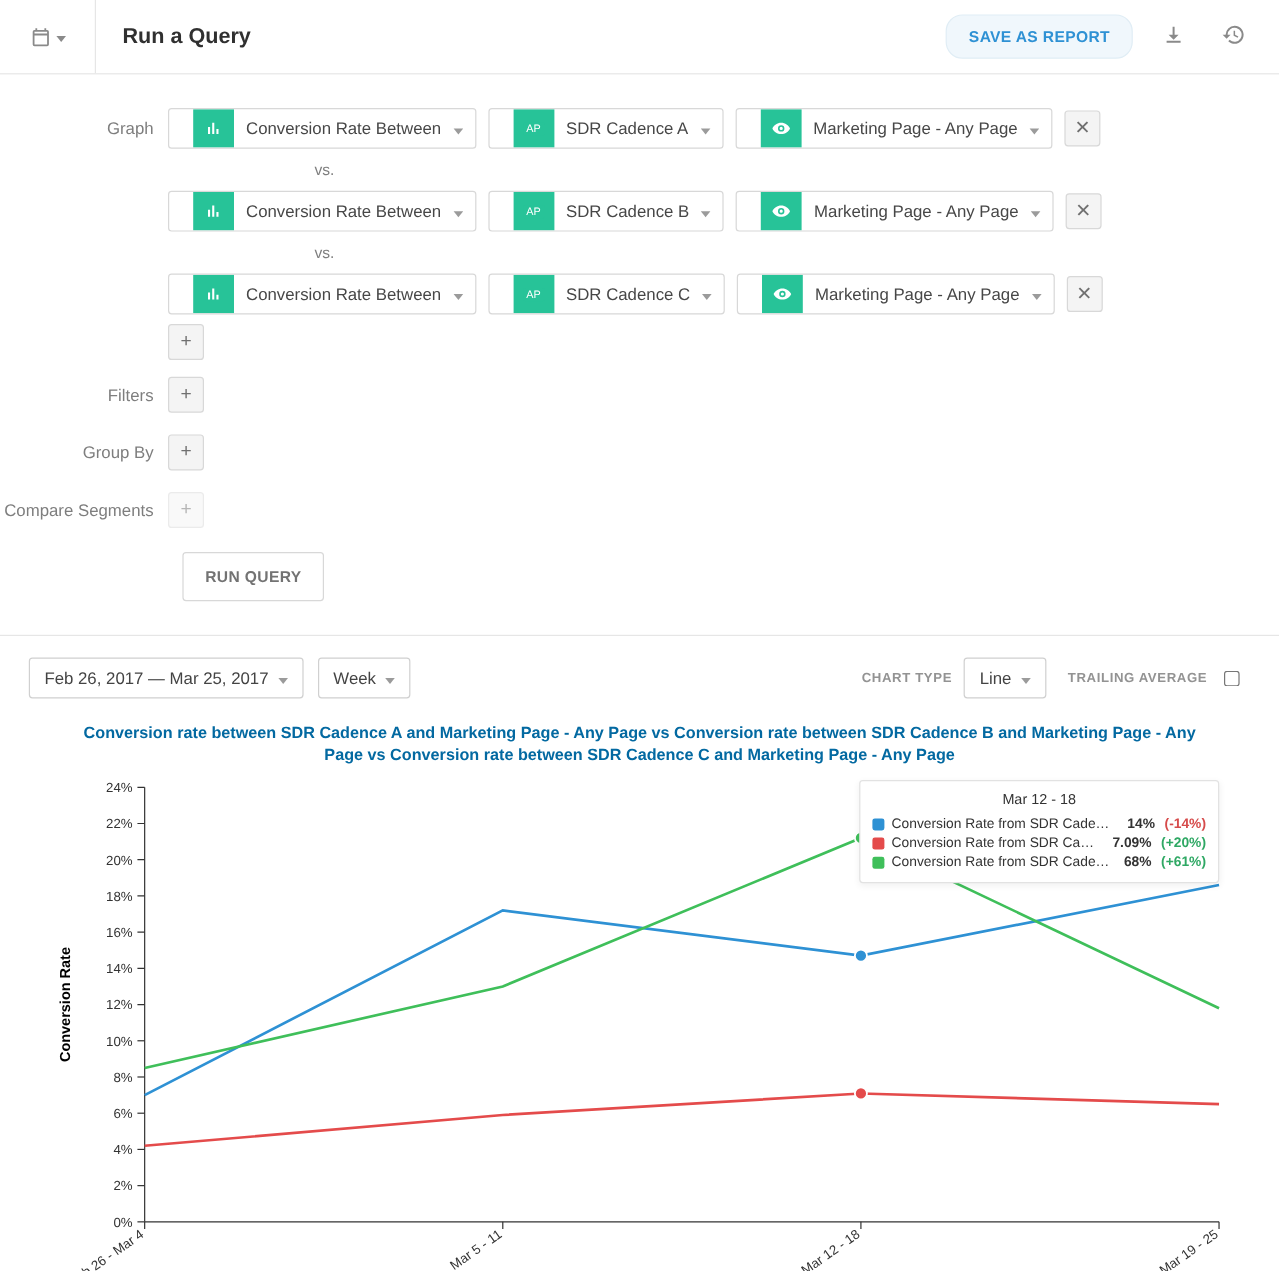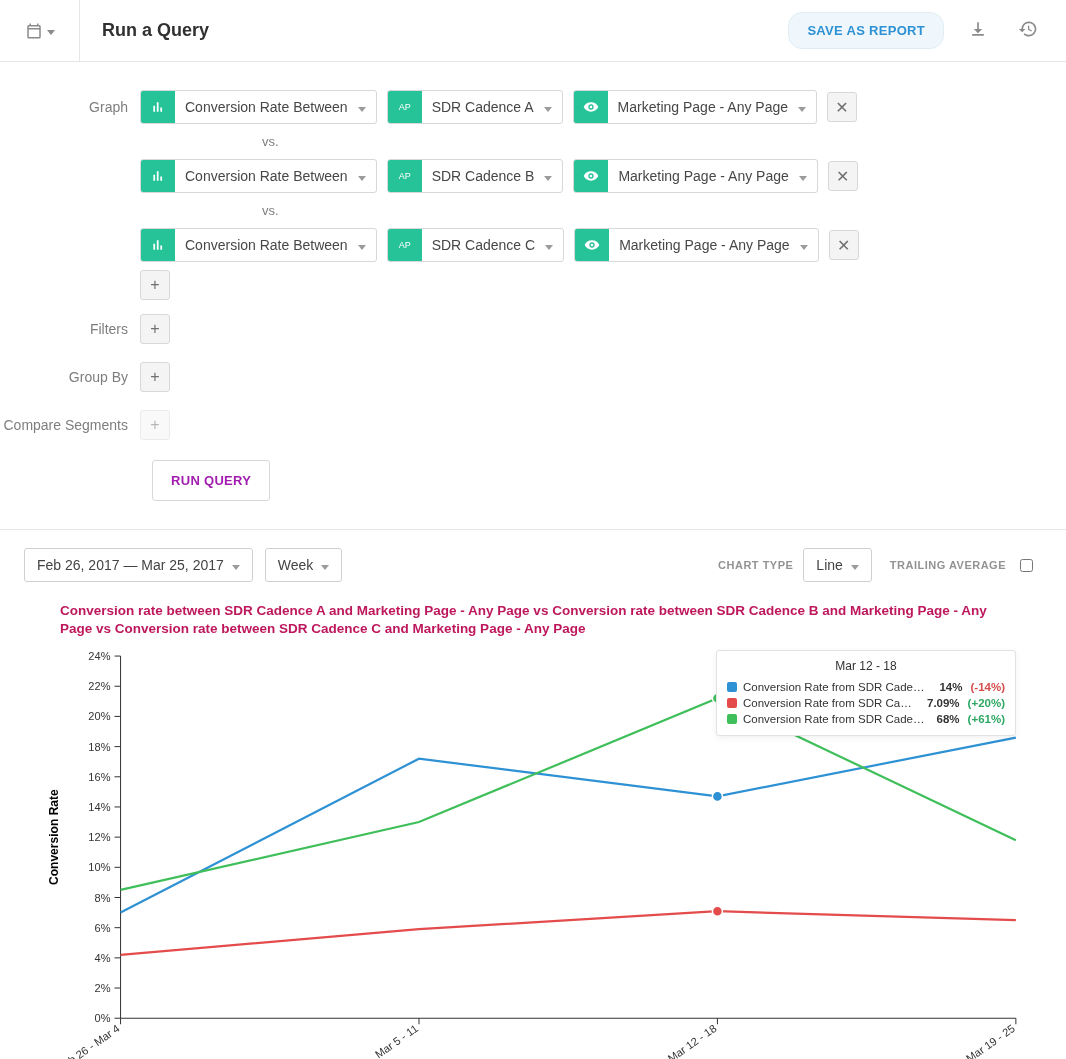--- a/index.html
+++ b/index.html
@@ -96,20 +96,21 @@
   }
 
   .pill {
     display: inline-flex;
     align-items: stretch;
     border: 1px solid #d8d8d8;
     border-radius: 3px;
     height: 34px;
     overflow: hidden;
     background: #fff;
+    padding-left: 20px;
   }
   .pill .icon-part {
     background: #27c398;
     width: 34px;
     display: flex;
     align-items: center;
     justify-content: center;
     color: white;
   }
   .pill .text-part {
@@ -155,21 +156,21 @@
   .square-btn.disabled {
     opacity: .5;
     cursor: default;
   }
 
   .run-query-row { margin-top: 20px; }
   .run-query-btn {
     margin-left: 152px;
     background: #fff;
     border: 1px solid #d8d8d8;
-    color: #a21caf;
+    color: #737373;
     font-weight: 700;
     font-size: 13px;
     padding: 12px 18px;
     border-radius: 3px;
     cursor: pointer;
     letter-spacing: .3px;
   }
 
   
   .chart-controls {
@@ -197,23 +198,24 @@
     letter-spacing: .5px;
     color: #939393;
     margin-right: 10px;
   }
 
   
   .chart-wrap {
     padding: 0 30px 30px 30px;
   }
   .chart-title {
+    text-align: center;
     font-weight: 700;
     font-size: 13.5px;
-    color: #be185d;
+    color: #0369a1;
     padding: 12px 30px 8px 30px;
     line-height: 1.35;
   }
   .chart-svg-wrap { position: relative; }
   svg.chart { width: 100%; }
   .tick-label { font-size: 11px; fill:#333; }
   .y-title { font-size: 12px; font-weight: 700; }
 
   
   .tooltip {

